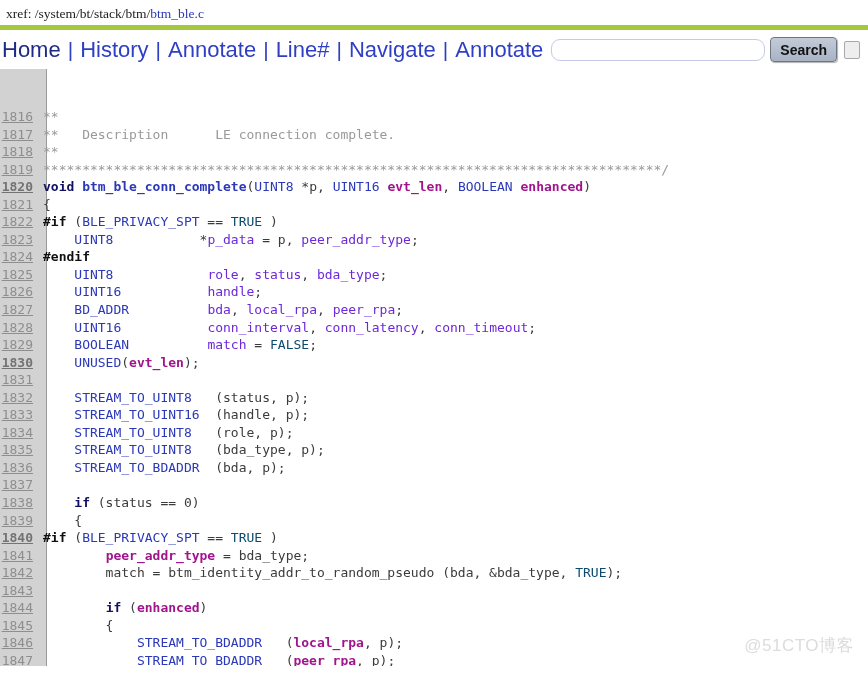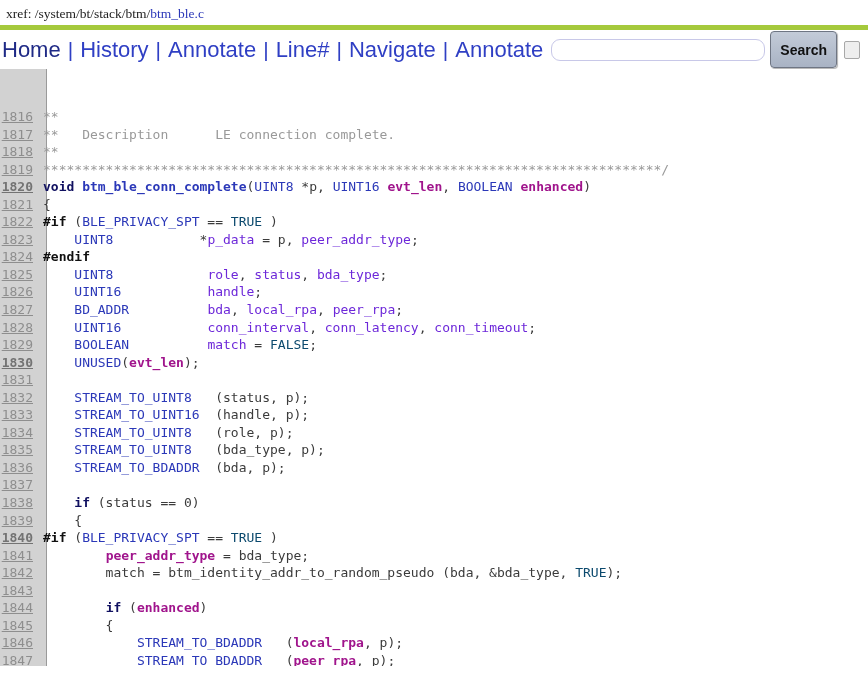--- a/index.html
+++ b/index.html
@@ -63,21 +63,21 @@
     border-radius: 9px;
     background: #ffffff;
     font-size: 12px;
     padding: 0 8px;
     outline: none;
     box-sizing: content-box;
     font-family: "Liberation Sans", sans-serif;
   }
   .search-button {
     margin-left: 5px;
-    height: 37px;
+    height: 25px;
     padding: 0 9px;
     background: linear-gradient(#c3cbd8, #a9b3c4);
     border: 1px solid #6e7583;
     border-radius: 4px;
     font-size: 14px;
     font-weight: bold;
     color: #101010;
     font-family: "Liberation Sans", sans-serif;
     cursor: pointer;
     box-shadow: 1px 1px 1px rgba(0,0,0,0.3);
@@ -177,13 +177,14 @@
       <a class="menu-link" href="#">Annotate</a>
     </div>
   <input class="search-input" type="text" placeholder="" style="">
   <button class="search-button">Search</button>
   <div class="edge-box"></div>
 </div>
 
 <div class="code-wrap">
   <div class="gutter-bg"></div>
   <div class="code" id="code-body"><span class="code-line"><a class="ln" href="#">1816</a><span class="txt"><span class="c-cmt">**</span></span></span><span class="code-line"><a class="ln" href="#">1817</a><span class="txt"><span class="c-cmt">**   Description      LE connection complete.</span></span></span><span class="code-line"><a class="ln" href="#">1818</a><span class="txt"><span class="c-cmt">**</span></span></span><span class="code-line"><a class="ln" href="#">1819</a><span class="txt"><span class="c-cmt">*******************************************************************************/</span></span></span><span class="code-line"><a class="ln hl" href="#">1820</a><span class="txt"><span class="c-kw">void </span><span class="c-fn">btm_ble_conn_complete</span><span class="c-plain">(</span><span class="c-type">UINT8</span><span class="c-plain"> *p, </span><span class="c-type">UINT16</span><span class="c-plain"> </span><span class="c-param">evt_len</span><span class="c-plain">, </span><span class="c-type">BOOLEAN</span><span class="c-plain"> </span><span class="c-param">enhanced</span><span class="c-plain">)</span></span></span><span class="code-line"><a class="ln" href="#">1821</a><span class="txt"><span class="c-plain">{</span></span></span><span class="code-line"><a class="ln" href="#">1822</a><span class="txt"><span class="c-pre">#if </span><span class="c-plain">(</span><span class="c-type">BLE_PRIVACY_SPT</span><span class="c-plain"> == </span><span class="c-const">TRUE</span><span class="c-plain"> )</span></span></span><span class="code-line"><a class="ln" href="#">1823</a><span class="txt"><span class="c-plain">    </span><span class="c-type">UINT8</span><span class="c-plain">           *</span><span class="c-var">p_data</span><span class="c-plain"> = p, </span><span class="c-var">peer_addr_type</span><span class="c-plain">;</span></span></span><span class="code-line"><a class="ln" href="#">1824</a><span class="txt"><span class="c-pre">#endif</span></span></span><span class="code-line"><a class="ln" href="#">1825</a><span class="txt"><span class="c-plain">    </span><span class="c-type">UINT8</span><span class="c-plain">            </span><span class="c-var">role</span><span class="c-plain">, </span><span class="c-var">status</span><span class="c-plain">, </span><span class="c-var">bda_type</span><span class="c-plain">;</span></span></span><span class="code-line"><a class="ln" href="#">1826</a><span class="txt"><span class="c-plain">    </span><span class="c-type">UINT16</span><span class="c-plain">           </span><span class="c-var">handle</span><span class="c-plain">;</span></span></span><span class="code-line"><a class="ln" href="#">1827</a><span class="txt"><span class="c-plain">    </span><span class="c-type">BD_ADDR</span><span class="c-plain">          </span><span class="c-var">bda</span><span class="c-plain">, </span><span class="c-var">local_rpa</span><span class="c-plain">, </span><span class="c-var">peer_rpa</span><span class="c-plain">;</span></span></span><span class="code-line"><a class="ln" href="#">1828</a><span class="txt"><span class="c-plain">    </span><span class="c-type">UINT16</span><span class="c-plain">           </span><span class="c-var">conn_interval</span><span class="c-plain">, </span><span class="c-var">conn_latency</span><span class="c-plain">, </span><span class="c-var">conn_timeout</span><span class="c-plain">;</span></span></span><span class="code-line"><a class="ln" href="#">1829</a><span class="txt"><span class="c-plain">    </span><span class="c-type">BOOLEAN</span><span class="c-plain">          </span><span class="c-var">match</span><span class="c-plain"> = </span><span class="c-const">FALSE</span><span class="c-plain">;</span></span></span><span class="code-line"><a class="ln hl" href="#">1830</a><span class="txt"><span class="c-plain">    </span><span class="c-type">UNUSED</span><span class="c-plain">(</span><span class="c-param">evt_len</span><span class="c-plain">);</span></span></span><span class="code-line"><a class="ln" href="#">1831</a><span class="txt"></span></span><span class="code-line"><a class="ln" href="#">1832</a><span class="txt"><span class="c-plain">    </span><span class="c-type">STREAM_TO_UINT8</span><span class="c-plain">   (status, p);</span></span></span><span class="code-line"><a class="ln" href="#">1833</a><span class="txt"><span class="c-plain">    </span><span class="c-type">STREAM_TO_UINT16</span><span class="c-plain">  (handle, p);</span></span></span><span class="code-line"><a class="ln" href="#">1834</a><span class="txt"><span class="c-plain">    </span><span class="c-type">STREAM_TO_UINT8</span><span class="c-plain">   (role, p);</span></span></span><span class="code-line"><a class="ln" href="#">1835</a><span class="txt"><span class="c-plain">    </span><span class="c-type">STREAM_TO_UINT8</span><span class="c-plain">   (bda_type, p);</span></span></span><span class="code-line"><a class="ln" href="#">1836</a><span class="txt"><span class="c-plain">    </span><span class="c-type">STREAM_TO_BDADDR</span><span class="c-plain">  (bda, p);</span></span></span><span class="code-line"><a class="ln" href="#">1837</a><span class="txt"></span></span><span class="code-line"><a class="ln" href="#">1838</a><span class="txt"><span class="c-plain">    </span><span class="c-kw">if</span><span class="c-plain"> (status == 0)</span></span></span><span class="code-line"><a class="ln" href="#">1839</a><span class="txt"><span class="c-plain">    {</span></span></span><span class="code-line"><a class="ln hl" href="#">1840</a><span class="txt"><span class="c-pre">#if </span><span class="c-plain">(</span><span class="c-type">BLE_PRIVACY_SPT</span><span class="c-plain"> == </span><span class="c-const">TRUE</span><span class="c-plain"> )</span></span></span><span class="code-line"><a class="ln" href="#">1841</a><span class="txt"><span class="c-plain">        </span><span class="c-param">peer_addr_type</span><span class="c-plain"> = bda_type;</span></span></span><span class="code-line"><a class="ln" href="#">1842</a><span class="txt"><span class="c-plain">        match = btm_identity_addr_to_random_pseudo (bda, &amp;bda_type, </span><span class="c-const">TRUE</span><span class="c-plain">);</span></span></span><span class="code-line"><a class="ln" href="#">1843</a><span class="txt"></span></span><span class="code-line"><a class="ln" href="#">1844</a><span class="txt"><span class="c-plain">        </span><span class="c-kw">if</span><span class="c-plain"> (</span><span class="c-param">enhanced</span><span class="c-plain">)</span></span></span><span class="code-line"><a class="ln" href="#">1845</a><span class="txt"><span class="c-plain">        {</span></span></span><span class="code-line"><a class="ln" href="#">1846</a><span class="txt"><span class="c-plain">            </span><span class="c-type">STREAM_TO_BDADDR</span><span class="c-plain">   (</span><span class="c-param">local_rpa</span><span class="c-plain">, p);</span></span></span><span class="code-line"><a class="ln" href="#">1847</a><span class="txt"><span class="c-plain">            </span><span class="c-type">STREAM_TO_BDADDR</span><span class="c-plain">   (</span><span class="c-param">peer_rpa</span><span class="c-plain">, p);</span></span></span><span class="code-line"><a class="ln" href="#">1848</a><span class="txt"><span class="c-plain">        }</span></span></span><span class="code-line"><a class="ln" href="#">1849</a><span class="txt"></span></span></div>
+  <div class="watermark">@51CTO博客</div>
 </div>
 
 </body></html>

